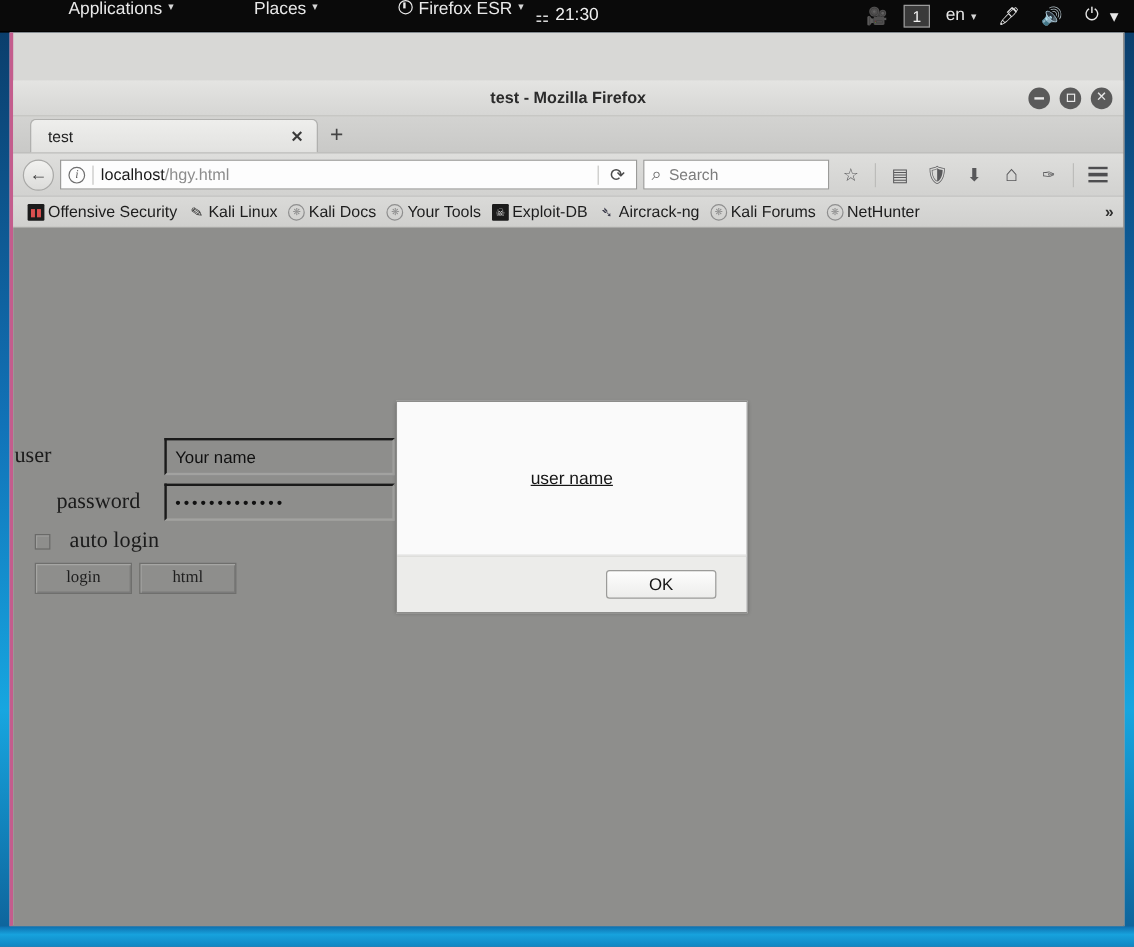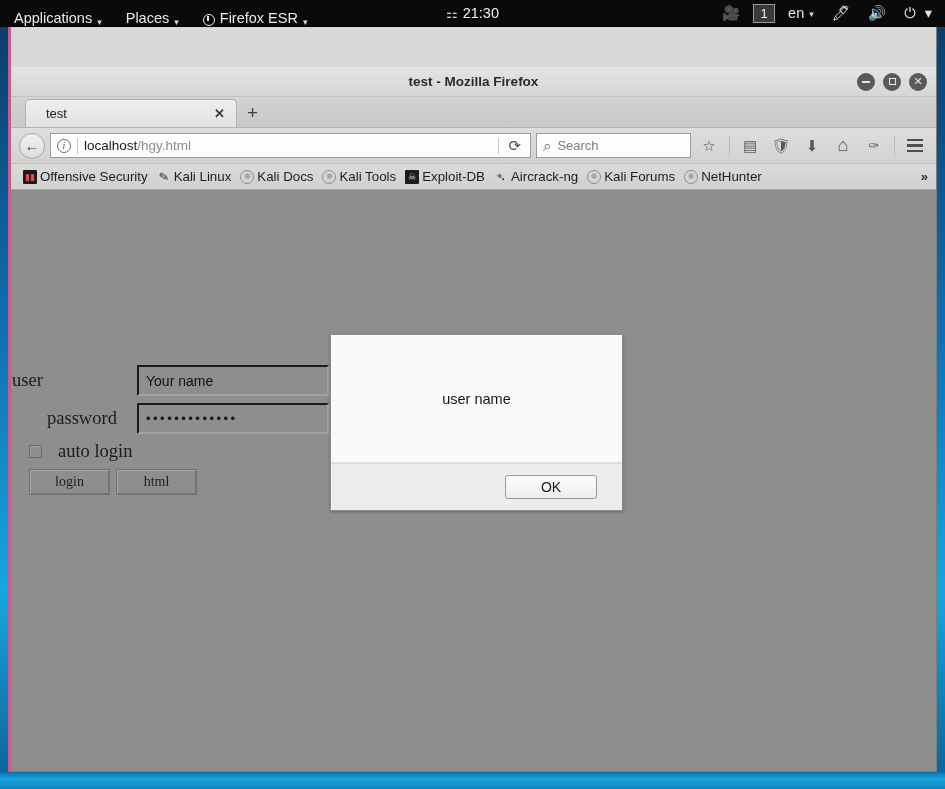--- a/index.html
+++ b/index.html
@@ -20,23 +20,23 @@
     position: absolute; top: 0; left: 0;
     width: 945px; height: 27px;
     background: #0a0a0a;
     color: #e6e6e6;
     display: flex; align-items: center;
     font-size: 14.5px;
     border-bottom: 1px solid #000;
   }
   .panel-left { display: flex; align-items: center; height: 100%; }
   .panel-item {
-    display: flex; align-items: flex-end; gap: 5px;
+    display: flex; align-items: flex-start; gap: 5px;
     padding: 0 12px; height: 100%;
-    color: #e9e9e9; white-space: nowrap;
+    color: #e9e9e9; white-space: nowrap; margin-left: 43px;
   }
   .panel-item:first-child { padding-left: 14px; }
   .caret { font-size: 9px; line-height: 1; position: relative; top: 1px; color: #d6d6d6; }
   .ff-dot {
     display:inline-block; width:12px; height:12px; border-radius:50%;
     border:1.6px solid #e9e9e9; position: relative; top: 0px;
   }
   .ff-dot::after{
     content:""; position:absolute; left:3.6px; top:1px;
     width:2px; height:5px; background:#e9e9e9;
@@ -95,26 +95,26 @@
 
   
   #tabstrip {
     height: 31px; min-height: 31px;
     background: linear-gradient(180deg,#d3d3d1 0%,#c9c9c7 100%);
     display: flex; align-items: flex-end;
     padding-left: 14px;
     border-bottom: 1px solid #b4b4b2;
   }
   .tab {
-    width: 212px; height: 28px;
+    width: 240px; height: 28px;
     background: linear-gradient(180deg,#eeeeec 0%,#e2e2e0 100%);
     border: 1px solid #b0b0ae; border-bottom: none;
     border-radius: 5px 5px 0 0;
     display: flex; align-items: center;
-    padding: 0 8px 0 20px;
+    padding: 0 8px 0 14px;
     font-size: 13px; color: #232323;
     position: relative;
   }
   .tab .tab-label { flex: 1; overflow: hidden; white-space: nowrap; }
   .tab .tab-close { font-size: 13px; color: #3a3a3a; font-weight: bold; padding: 0 3px; }
   .newtab {
     font-size: 19px; color: #444; padding: 0 10px 2px 10px;
     line-height: 1; margin-bottom: 3px;
   }
 
@@ -250,20 +250,21 @@
     border: 1px solid #8d8d8b;
     box-shadow: 0 1px 3px rgba(0,0,0,0.25);
     display: flex; flex-direction: column;
   }
   #dialog-body {
     flex: 1;
     display: flex; align-items: center; justify-content: center;
     background: #fafafa;
     font-size: 14.5px; color: #151515;
     border-bottom: 1px solid #e3e3e1;
+    text-decoration: underline;
   }
   #dialog-footer {
     height: 47px; min-height: 47px;
     background: #ececea;
     display: flex; align-items: center; justify-content: flex-end;
     padding-right: 25px;
     border-top: 1px solid #dadad8;
   }
   #dialog-ok {
     width: 92px; height: 24px;
@@ -384,21 +385,21 @@
     <div class="bm">
       <span class="bm-ico ico-wrench">✎</span>
       <span>Kali Linux</span>
     </div>
     <div class="bm">
       <span class="bm-ico ico-globe">❋</span>
       <span>Kali Docs</span>
     </div>
     <div class="bm">
       <span class="bm-ico ico-globe">❋</span>
-      <span>Kali Tools</span>
+      <span>Your Tools</span>
     </div>
     <div class="bm">
       <span class="bm-ico ico-exploit">☠</span>
       <span>Exploit-DB</span>
     </div>
     <div class="bm">
       <span class="bm-ico ico-feather">➴</span>
       <span>Aircrack-ng</span>
     </div>
     <div class="bm">

